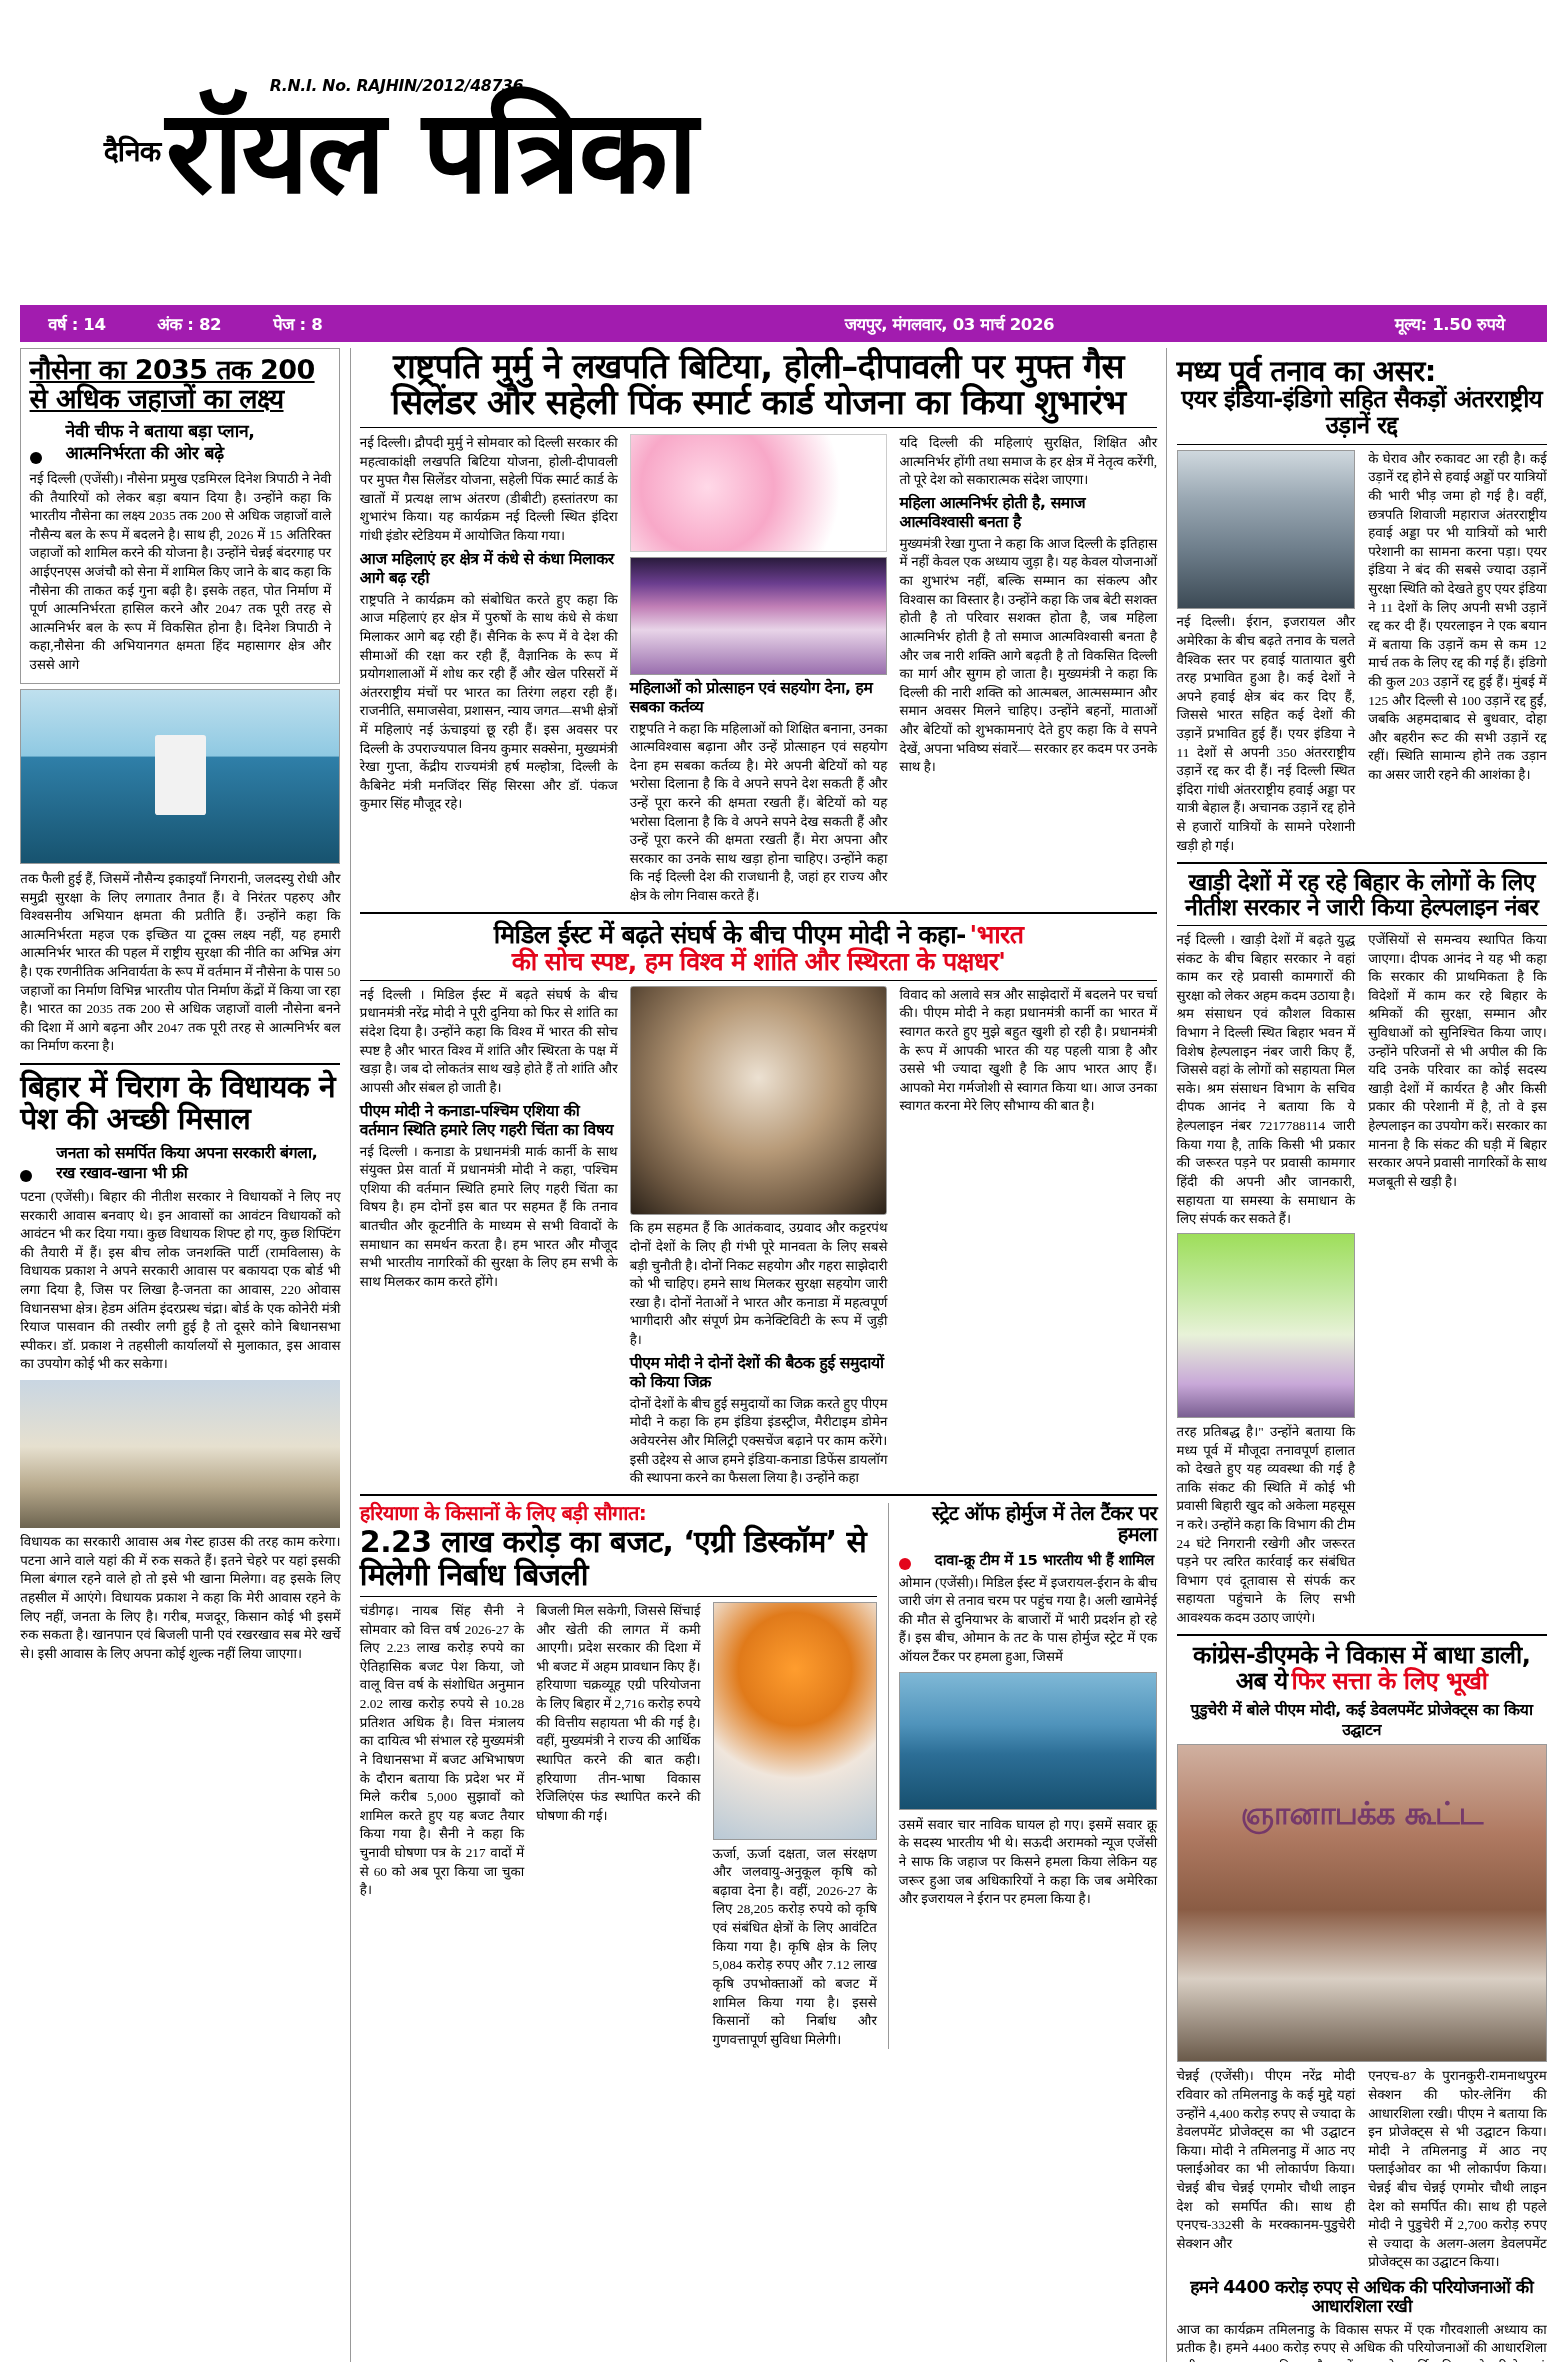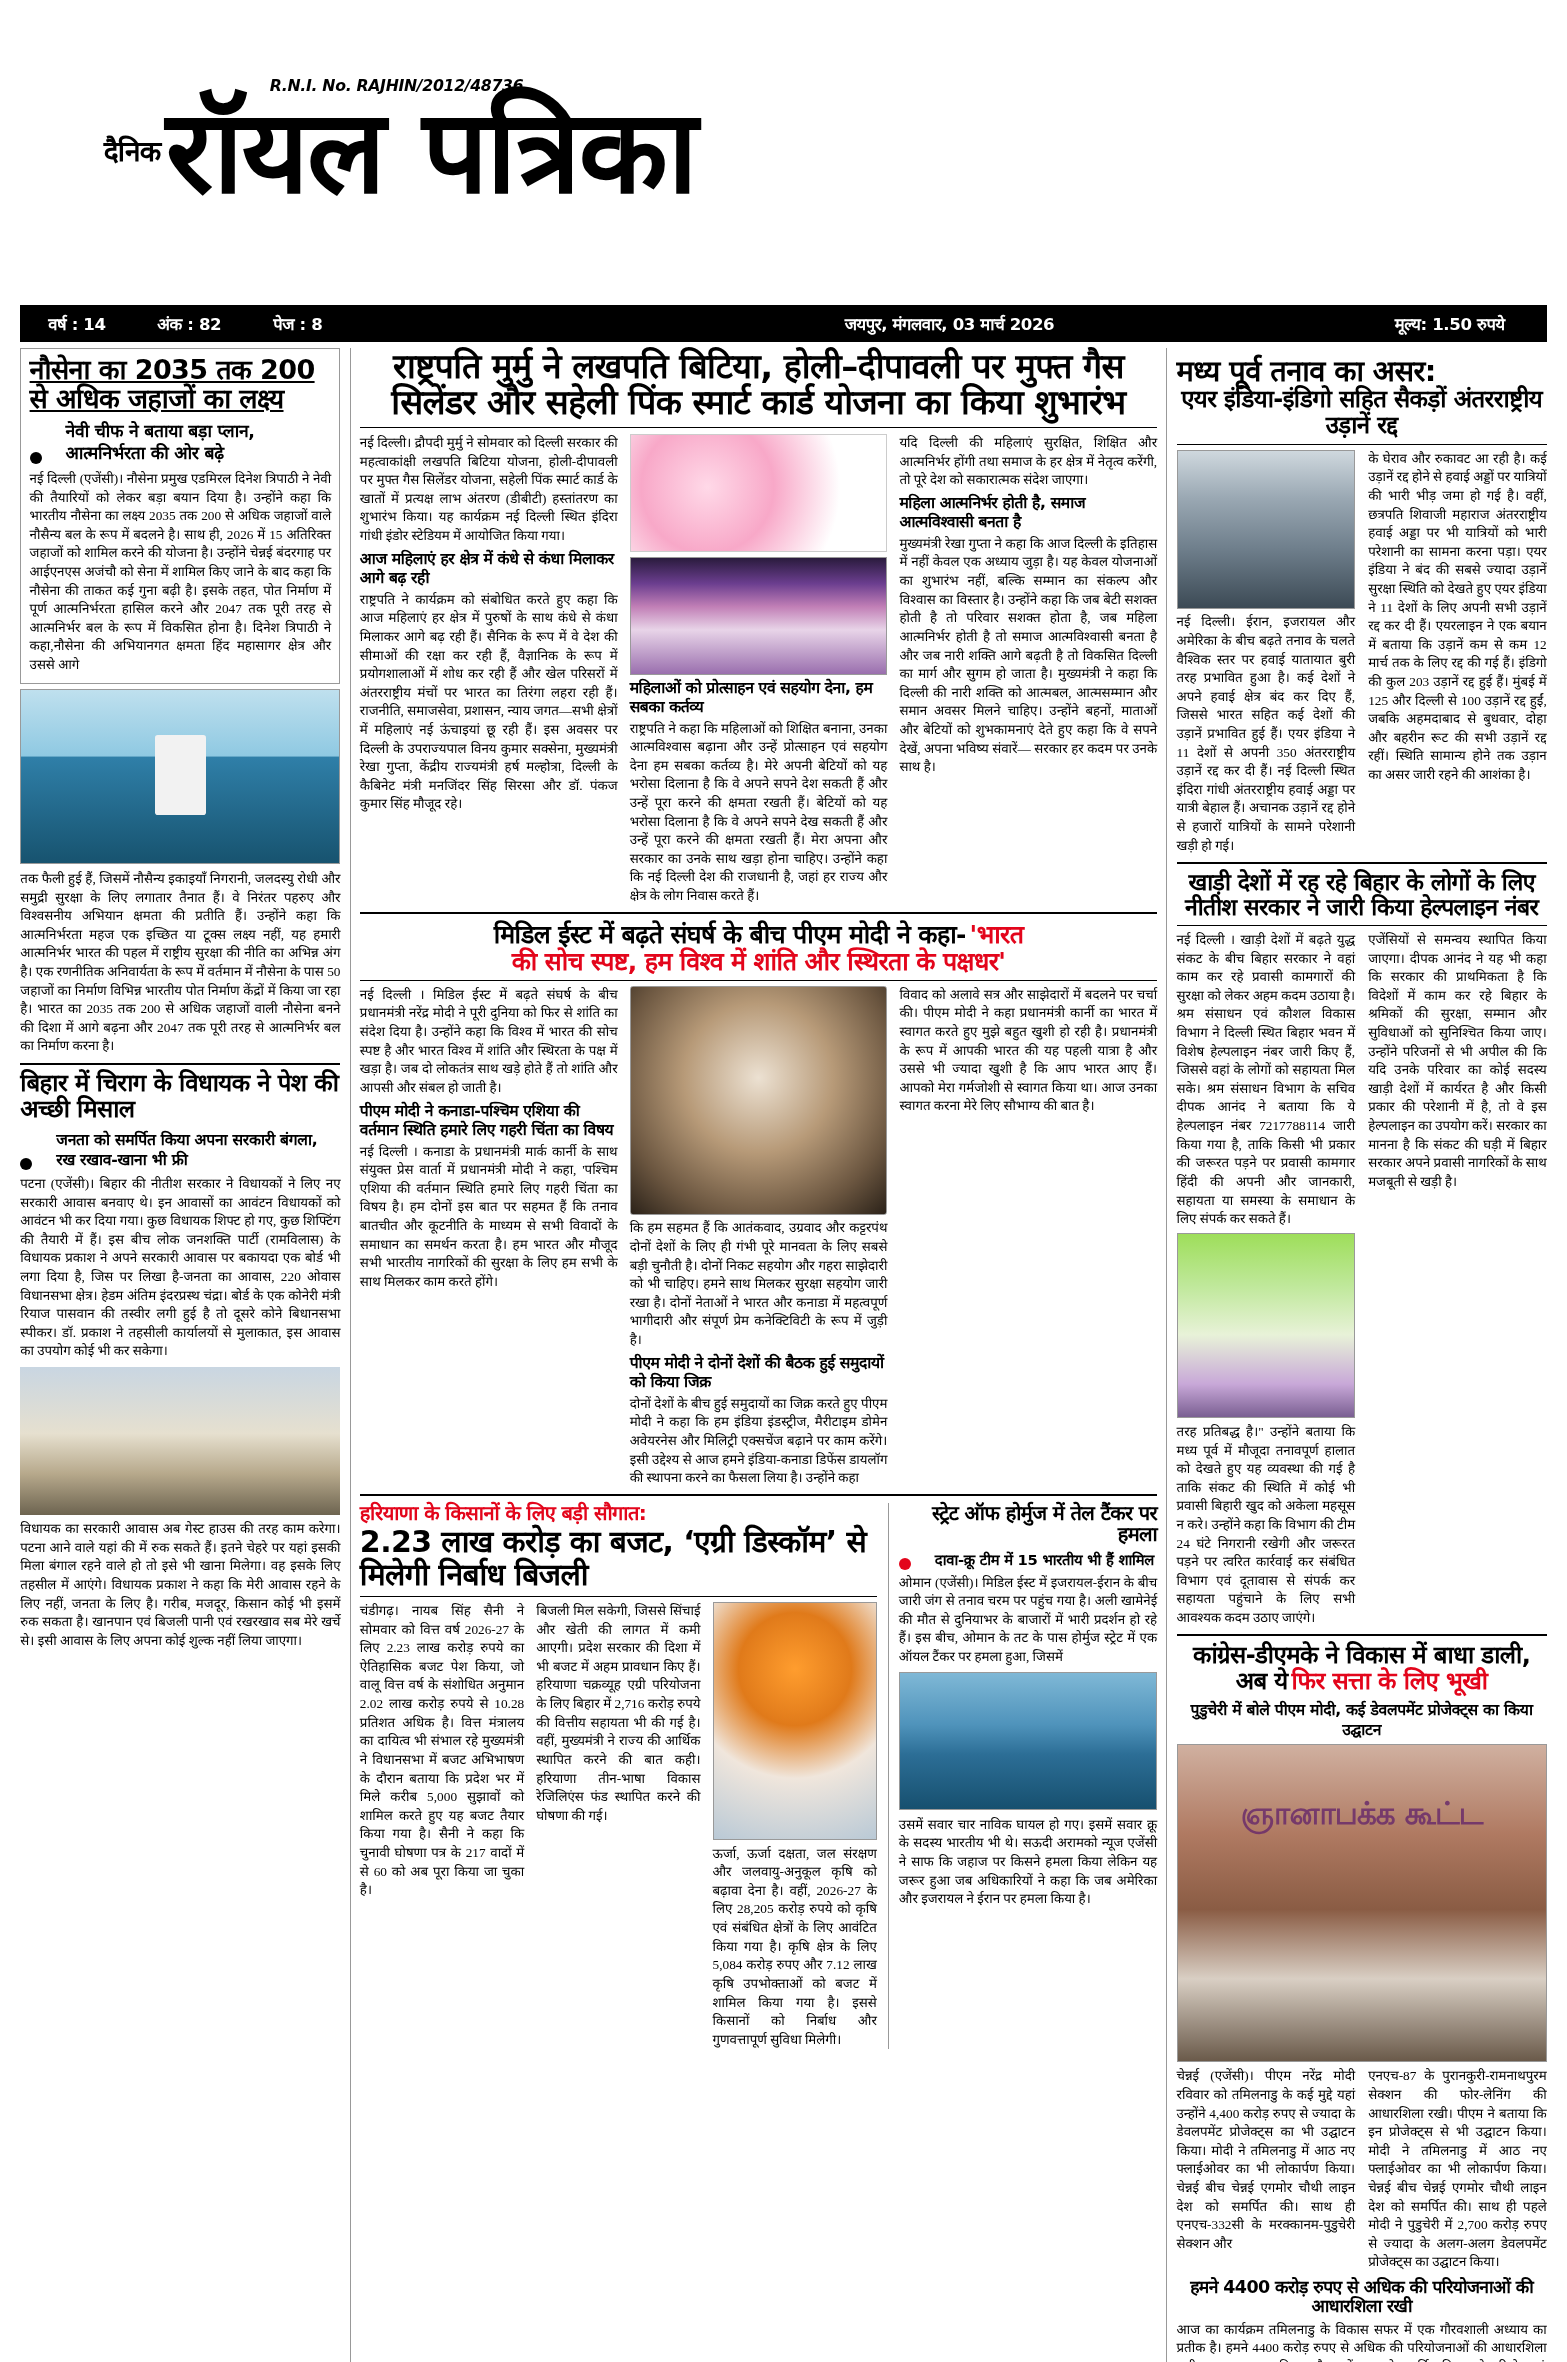--- a/index.html
+++ b/index.html
@@ -33,21 +33,21 @@
     letter-spacing:-0.9px;
   }
   .logo-main {
     font-family:"DejaVu Sans", sans-serif; font-weight:bold;
     font-size:116px; line-height:0.96; letter-spacing:-1.8px;
     white-space:nowrap;
   }
 
   
   .infobar {
-    background:#000000; color:#fff; height:37px;
+    background:#a21caf; color:#fff; height:37px;
     display:flex; align-items:center;
     font-family:"DejaVu Sans", sans-serif; font-weight:bold; font-size:16.6px;
     letter-spacing:-0.4px;
     margin:0 5.5px 5.5px 5.5px;
   }
   .infobar .ib { padding:0 0 0 0; }
   .ib-year { margin-left:28px; width:109px; }
   .ib-issue { width:116px; }
   .ib-pages { width:231px; }
   .ib-date { flex:1; text-align:center; }
@@ -141,21 +141,21 @@
           <div class="kicker" style="font-size:17.5px;">नेवी चीफ ने बताया बड़ा प्लान, आत्मनिर्भरता की ओर बढ़े</div>
         </div>
         <div class="body-txt">नई दिल्ली (एजेंसी)। नौसेना प्रमुख एडमिरल दिनेश त्रिपाठी ने नेवी की तैयारियों को लेकर बड़ा बयान दिया है। उन्होंने कहा कि भारतीय नौसेना का लक्ष्य 2035 तक 200 से अधिक जहाजों वाले नौसैन्य बल के रूप में बदलने है। साथ ही, 2026 में 15 अतिरिक्त जहाजों को शामिल करने की योजना है। उन्होंने चेन्नई बंदरगाह पर आईएनएस अजंचौ को सेना में शामिल किए जाने के बाद कहा कि नौसेना की ताकत कई गुना बढ़ी है। इसके तहत, पोत निर्माण में पूर्ण आत्मनिर्भरता हासिल करने और 2047 तक पूरी तरह से आत्मनिर्भर बल के रूप में विकसित होना है। दिनेश त्रिपाठी ने कहा,नौसेना की अभियानगत क्षमता हिंद महासागर क्षेत्र और उससे आगे</div>
       </div>
       <div class="ph-navy" style="margin-top:5.5px;border:0.9px solid #999;"></div>
       <div class="body-txt" style="margin-top:5.5px;">तक फैली हुई हैं, जिसमें नौसैन्य इकाइयाँ निगरानी, जलदस्यु रोधी और समुद्री सुरक्षा के लिए लगातार तैनात हैं। वे निरंतर पहरुए और विश्वसनीय अभियान क्षमता की प्रतीति हैं। उन्होंने कहा कि आत्मनिर्भरता महज एक इच्छित या टूक्स लक्ष्य नहीं, यह हमारी आत्मनिर्भर भारत की पहल में राष्ट्रीय सुरक्षा की नीति का अभिन्न अंग है। एक रणनीतिक अनिवार्यता के रूप में वर्तमान में नौसेना के पास 50 जहाजों का निर्माण विभिन्न भारतीय पोत निर्माण केंद्रों में किया जा रहा है। भारत का 2035 तक 200 से अधिक जहाजों वाली नौसेना बनने की दिशा में आगे बढ़ना और 2047 तक पूरी तरह से आत्मनिर्भर बल का निर्माण करना है।</div>
 
       <div class="rule-thick"></div>
 
       <div>
-        <div class="hl" style="font-size:24px;">बिहार में चिराग के विधायक ने पेश की अच्छी मिसाल</div>
+        <div class="hl" style="font-size:30px;">बिहार में चिराग के विधायक ने पेश की अच्छी मिसाल</div>
         <div class="bullet-row">
           <div class="bullet-dot"></div>
           <div class="kicker" style="font-size:15.7px;">जनता को समर्पित किया अपना सरकारी बंगला, रख रखाव-खाना भी फ्री</div>
         </div>
         <div class="body-txt">पटना (एजेंसी)। बिहार की नीतीश सरकार ने विधायकों ने लिए नए सरकारी आवास बनवाए थे। इन आवासों का आवंटन विधायकों को आवंटन भी कर दिया गया। कुछ विधायक शिफ्ट हो गए, कुछ शिफ्टिंग की तैयारी में हैं। इस बीच लोक जनशक्ति पार्टी (रामविलास) के विधायक प्रकाश ने अपने सरकारी आवास पर बकायदा एक बोर्ड भी लगा दिया है, जिस पर लिखा है-जनता का आवास, 220 ओवास विधानसभा क्षेत्र। हेडम अंतिम इंदरप्रस्थ चंद्रा। बोर्ड के एक कोनेरी मंत्री रियाज पासवान की तस्वीर लगी हुई है तो दूसरे कोने बिधानसभा स्पीकर। डॉ. प्रकाश ने तहसीली कार्यालयों से मुलाकात, इस आवास का उपयोग कोई भी कर सकेगा।</div>
         <div class="ph-govt" style="margin:5.5px 0;"></div>
         <div class="body-txt">विधायक का सरकारी आवास अब गेस्ट हाउस की तरह काम करेगा। पटना आने वाले यहां की में रुक सकते हैं। इतने चेहरे पर यहां इसकी मिला बंगाल रहने वाले हो तो इसे भी खाना मिलेगा। वह इसके लिए तहसील में आएंगे। विधायक प्रकाश ने कहा कि मेरी आवास रहने के लिए नहीं, जनता के लिए है। गरीब, मजदूर, किसान कोई भी इसमें रुक सकता है। खानपान एवं बिजली पानी एवं रखरखाव सब मेरे खर्चे से। इसी आवास के लिए अपना कोई शुल्क नहीं लिया जाएगा।</div>
       </div>
     </div>
 

